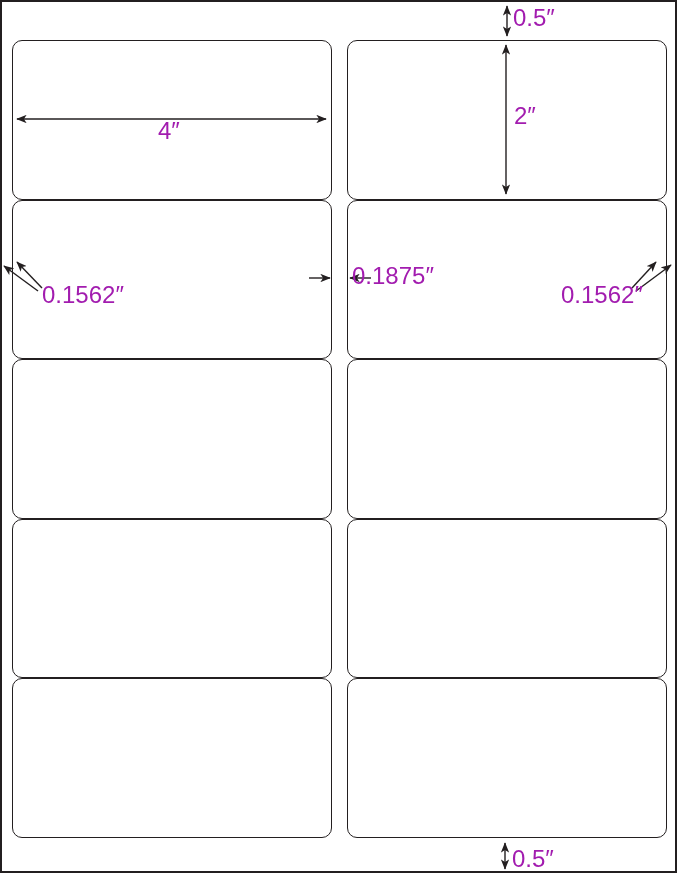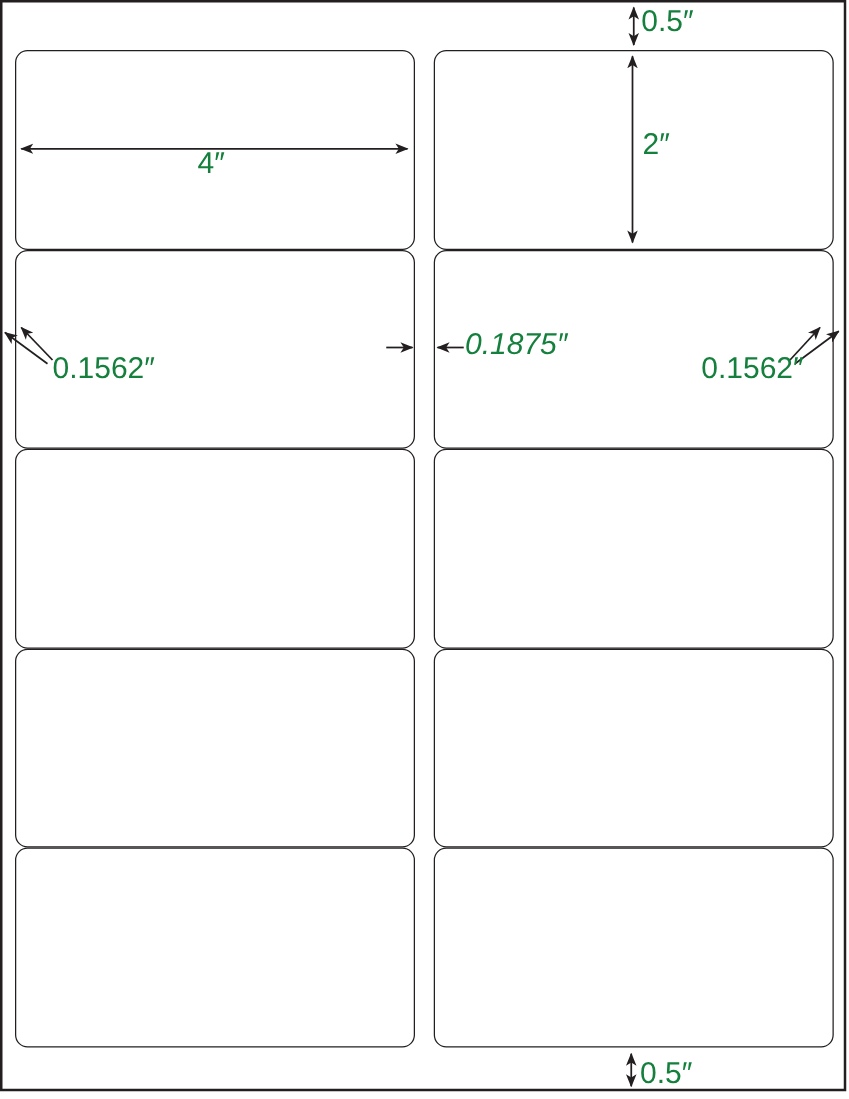--- a/index.html
+++ b/index.html
@@ -44,21 +44,21 @@
   }
   .arrows-overlay line, .arrows-overlay path.dimline {
     stroke: #231f20;
     stroke-width: 1.4;
     fill: none;
   }
   .dim-text {
     position: absolute;
     font-size: 24px;
     line-height: 26px;
-    color: #15803d;
+    color: #a21caf;
     white-space: nowrap;
     letter-spacing: 0px;
   }
 </style>
 </head>
 <body>
 
 <div class="page">
 
   <div class="sheet-border"></div>
@@ -102,19 +102,19 @@
   </svg>
 
   <div class="dim-text" style="left:513px; top:5px;">0.5″</div>
 
   <div class="dim-text" style="left:514px; top:103px;">2″</div>
 
   <div class="dim-text" style="left:158px; top:118px;">4″</div>
 
   <div class="dim-text" style="left:42px; top:282px;">0.1562″</div>
 
-  <div class="dim-text" style="left:372px; top:263px;font-style:italic;">0.1875″</div>
+  <div class="dim-text" style="left:352px; top:263px;">0.1875″</div>
 
   <div class="dim-text" style="left:561px; top:282px;">0.1562″</div>
 
   <div class="dim-text" style="left:512px; top:846px;">0.5″</div>
 
 </div>
 
 </body></html>

